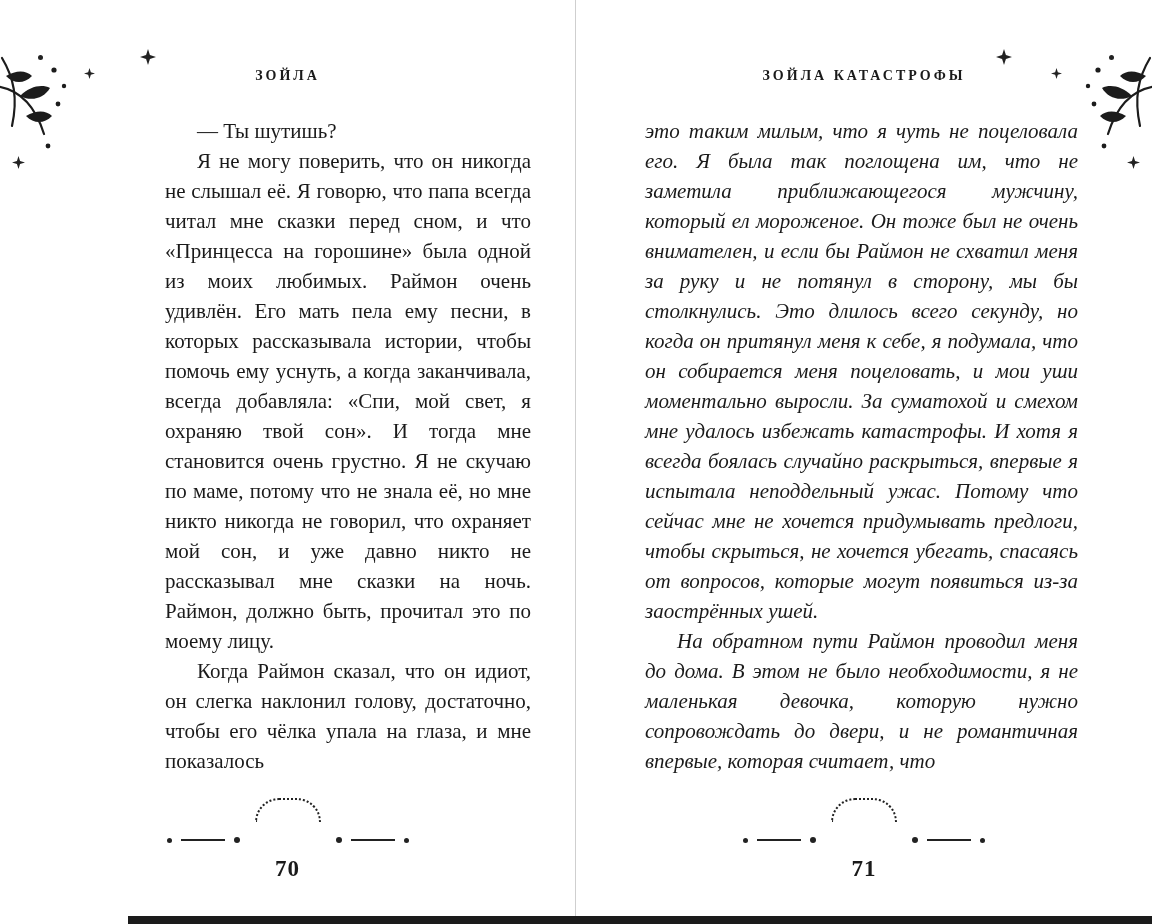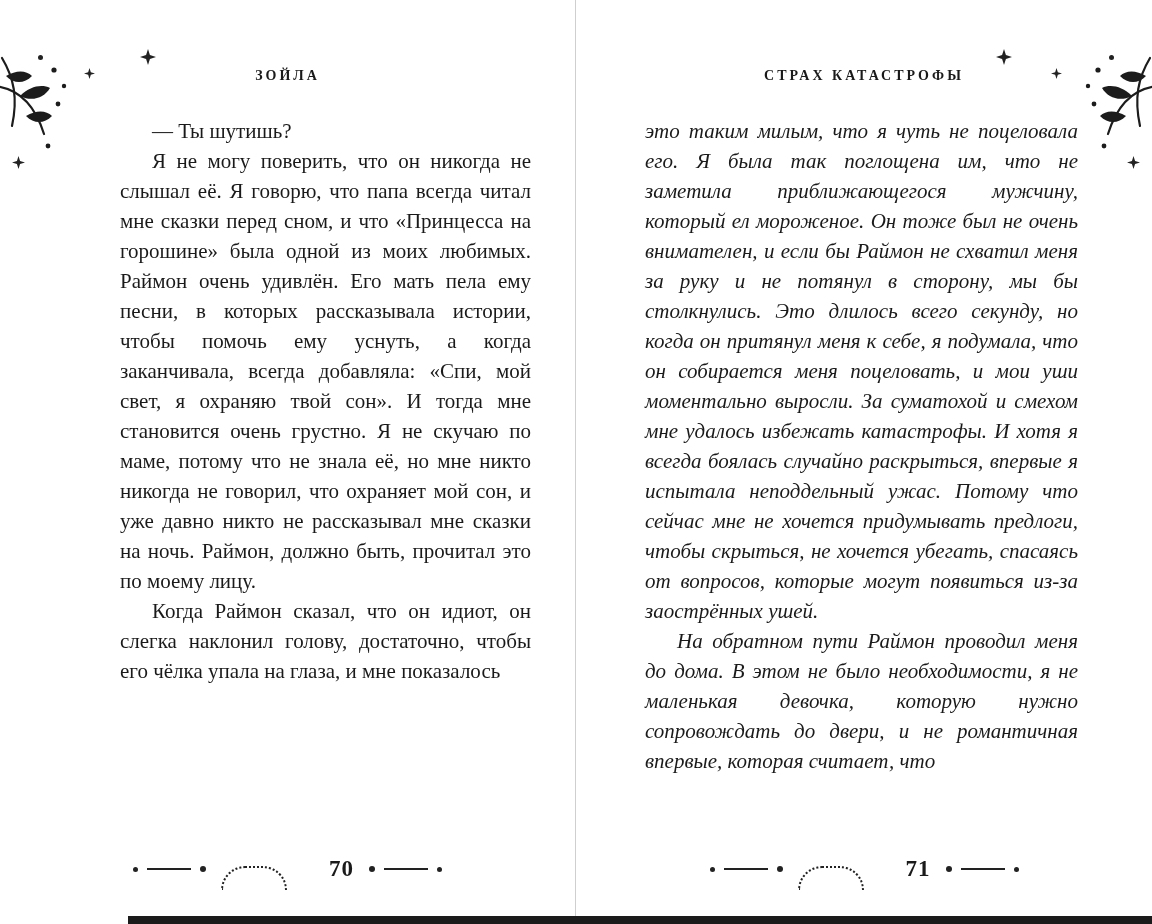--- a/index.html
+++ b/index.html
@@ -28,39 +28,39 @@
     color:var(--ink,#1a1a1a);
     height:20px;
   }
   .page-body {
     margin-top:28px;
     font-size:21px;
     line-height:30px;
     text-align:justify;
     hyphens:auto;
   }
-  .page.left  .page-body { padding-left:120px; padding-right:44px; }
+  .page.left  .page-body { padding-left:120px; padding-right:44px;margin-left:45px; }
   .page.right .page-body { padding-left:69px;  padding-right:74px;font-style:italic; }
   .para.indent { text-indent:32px; }
   .para.no-indent { text-indent:0; }
 
   
   .page-footer {
     margin-top:auto;
     margin-bottom:34px;
     display:flex;
     justify-content:center;
   }
   .folio { display:flex; align-items:center; gap:9px; }
   .folio .dot { background:var(--ornament,#222); border-radius:50%; display:inline-block; }
   .folio .dot.sm { width:5px; height:5px; }
   .folio .dot.lg { width:6px; height:6px; }
   .folio .rule { width:44px; height:2px; background:var(--ornament,#222); display:inline-block; }
   .folio-num-wrap {
-    display:flex; align-items:flex-end;
+    display:flex; flex-direction:column; align-items:center;
     padding:0 6px;
     gap:42px;
   }
   .folio-arc {
     width:66px; height:24px;
     border:2px dotted var(--ornament,#444);
     border-bottom:none;
     border-radius:66px 66px 0 0;
     margin-bottom:-8px;
   }
@@ -186,21 +186,21 @@
             <span class="page-number">70</span>
           </span>
           <span class="dot lg"></span>
           <span class="rule"></span>
           <span class="dot sm"></span>
         </div>
       </div>
     </div>
 
     <div class="page right">
-      <div class="page-header">СТРАХ КАТАСТРОФЫ</div>
+      <div class="page-header">ЗОЙЛА КАТАСТРОФЫ</div>
       <div class="page-body">
         <p class="para no-indent">это таким милым, что я чуть не поцеловала его. Я была так поглощена им, что не заметила приближающегося мужчину, который ел мороженое. Он тоже был не очень внимателен, и если бы Раймон не схватил меня за руку и не потянул в сторону, мы бы столкнулись. Это длилось всего секунду, но когда он притянул меня к себе, я подумала, что он собирается меня поцеловать, и мои уши моментально выросли. За суматохой и смехом мне удалось избежать катастрофы. И хотя я всегда боялась случайно раскрыться, впервые я испытала неподдельный ужас. Потому что сейчас мне не хочется придумывать предлоги, чтобы скрыться, не хочется убегать, спасаясь от вопросов, которые могут появиться из-за заострённых ушей.</p>
         <p class="para indent">На обратном пути Раймон проводил меня до дома. В этом не было необходимости, я не маленькая девочка, которую нужно сопровождать до двери, и не романтичная впервые, которая считает, что</p>
       </div>
       <div class="page-footer">
         <div class="folio">
           <span class="dot sm"></span>
           <span class="rule"></span>
           <span class="dot lg"></span>
           <span class="folio-num-wrap">

